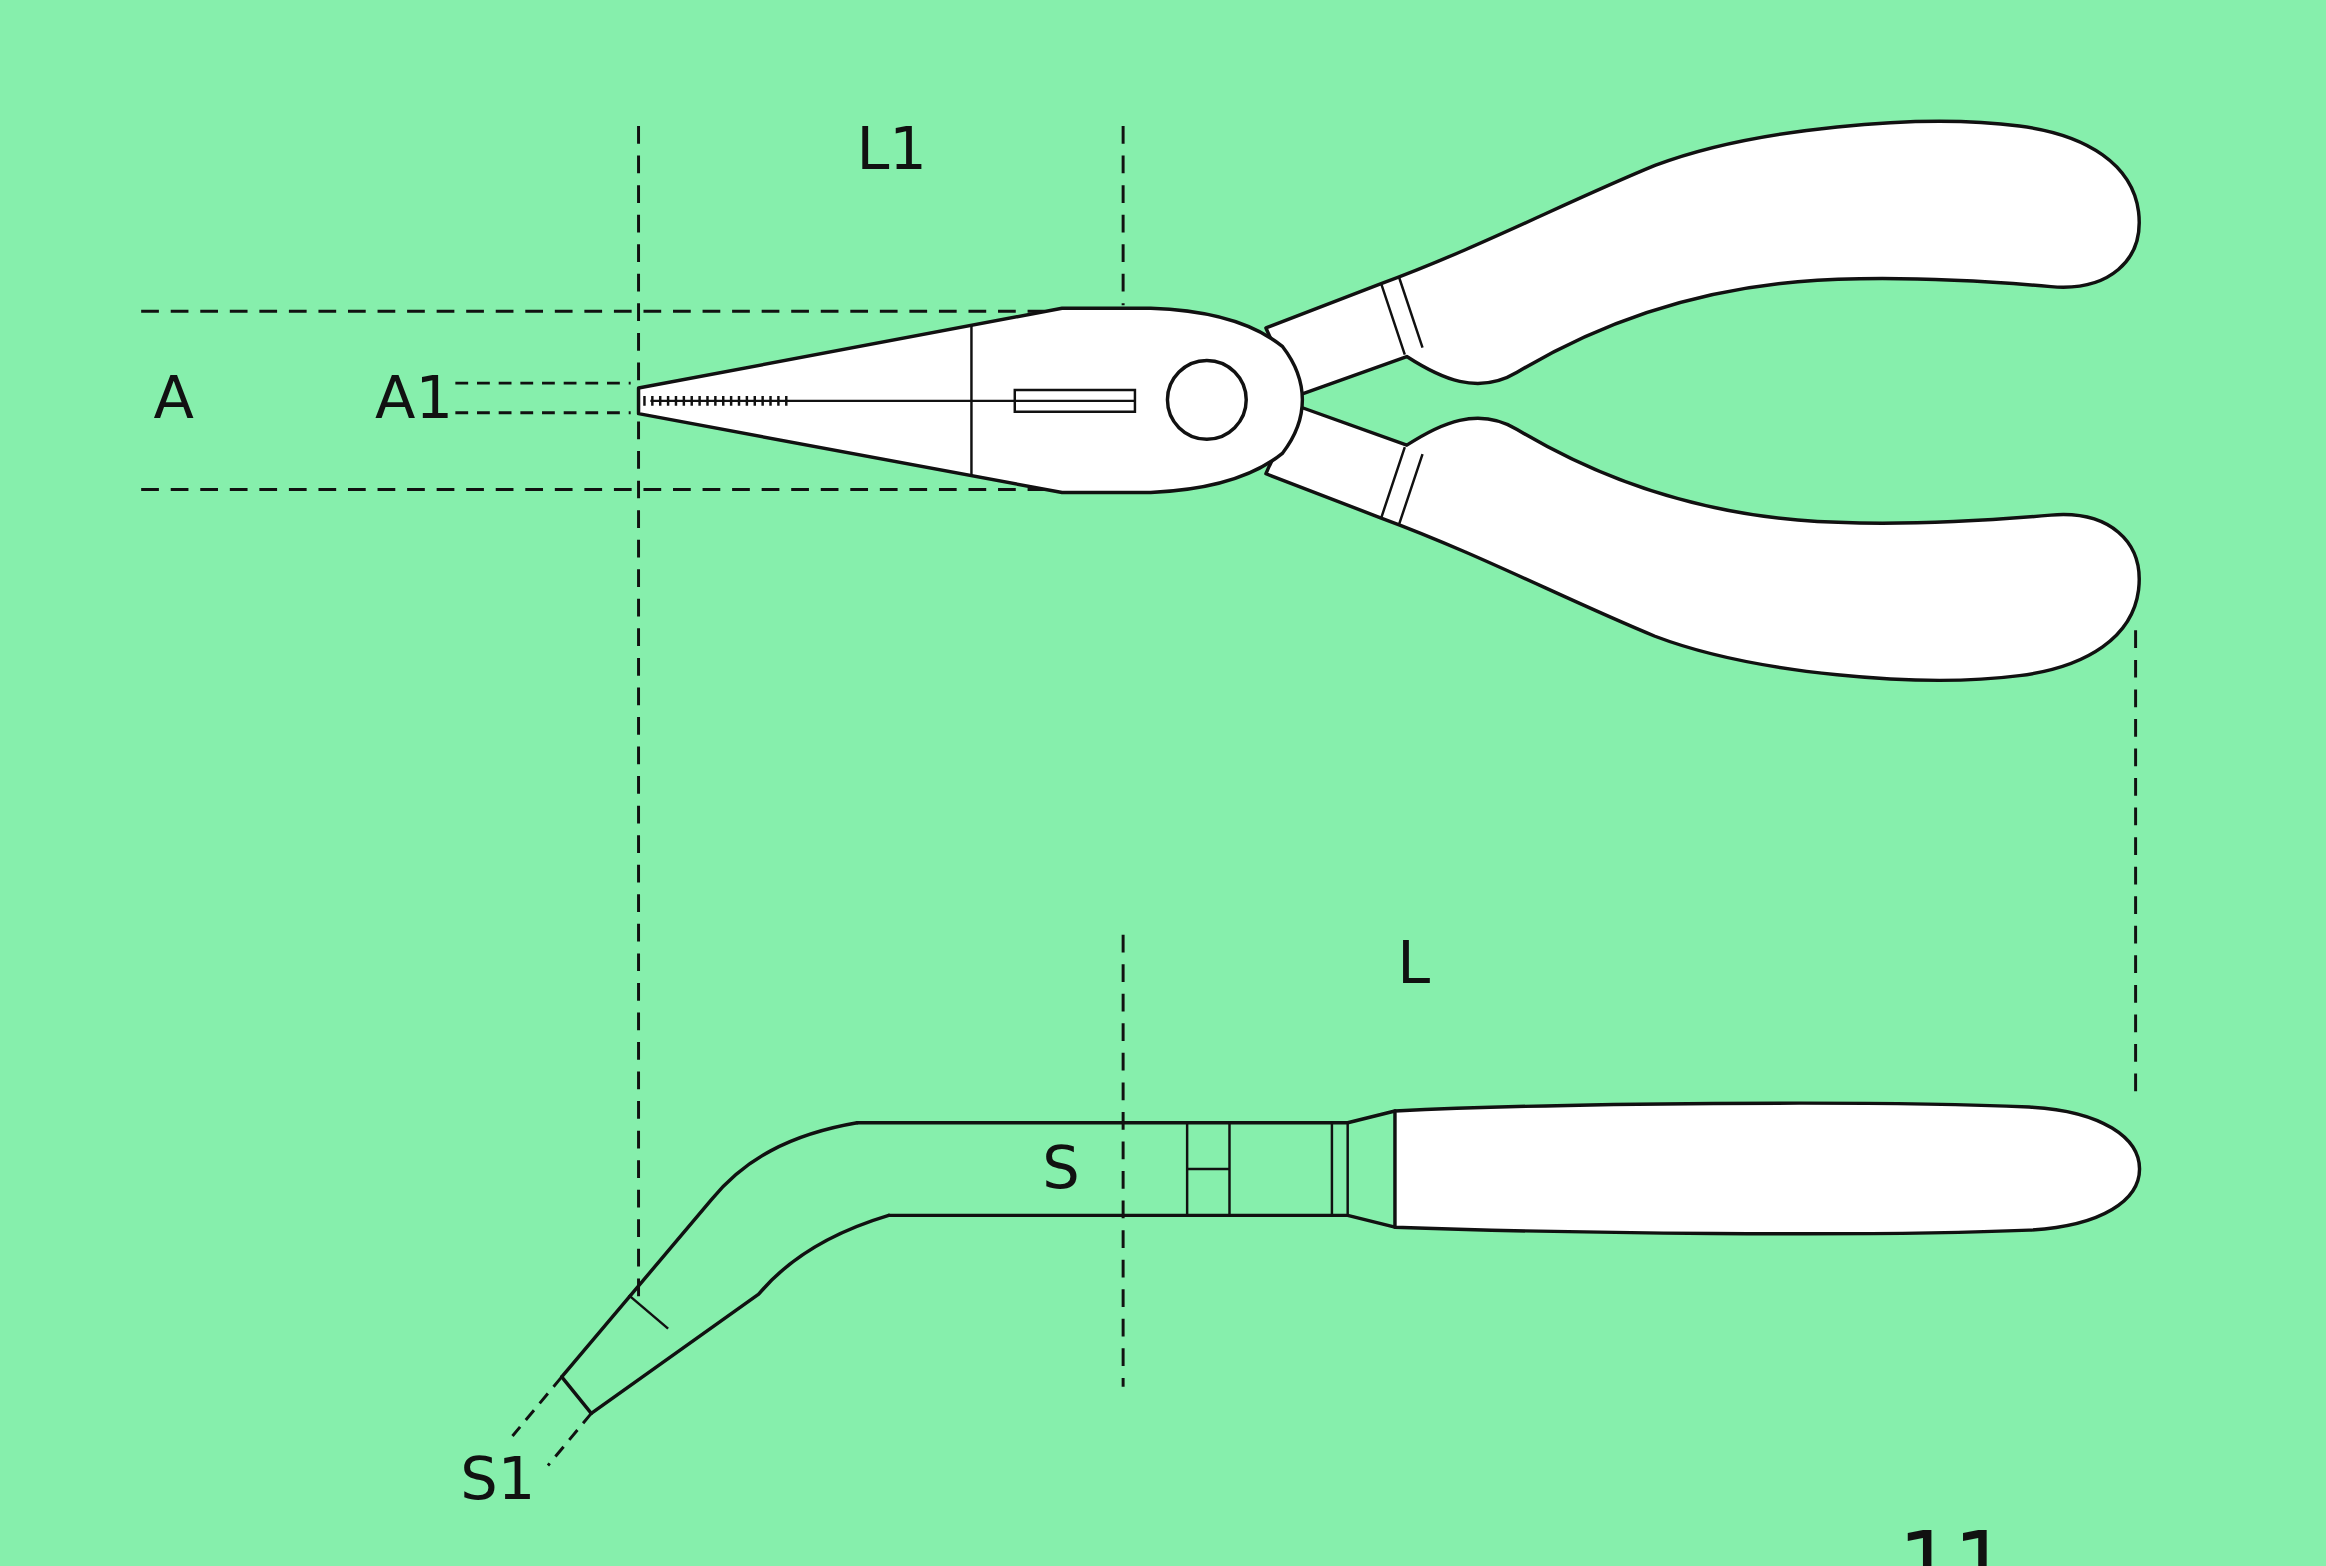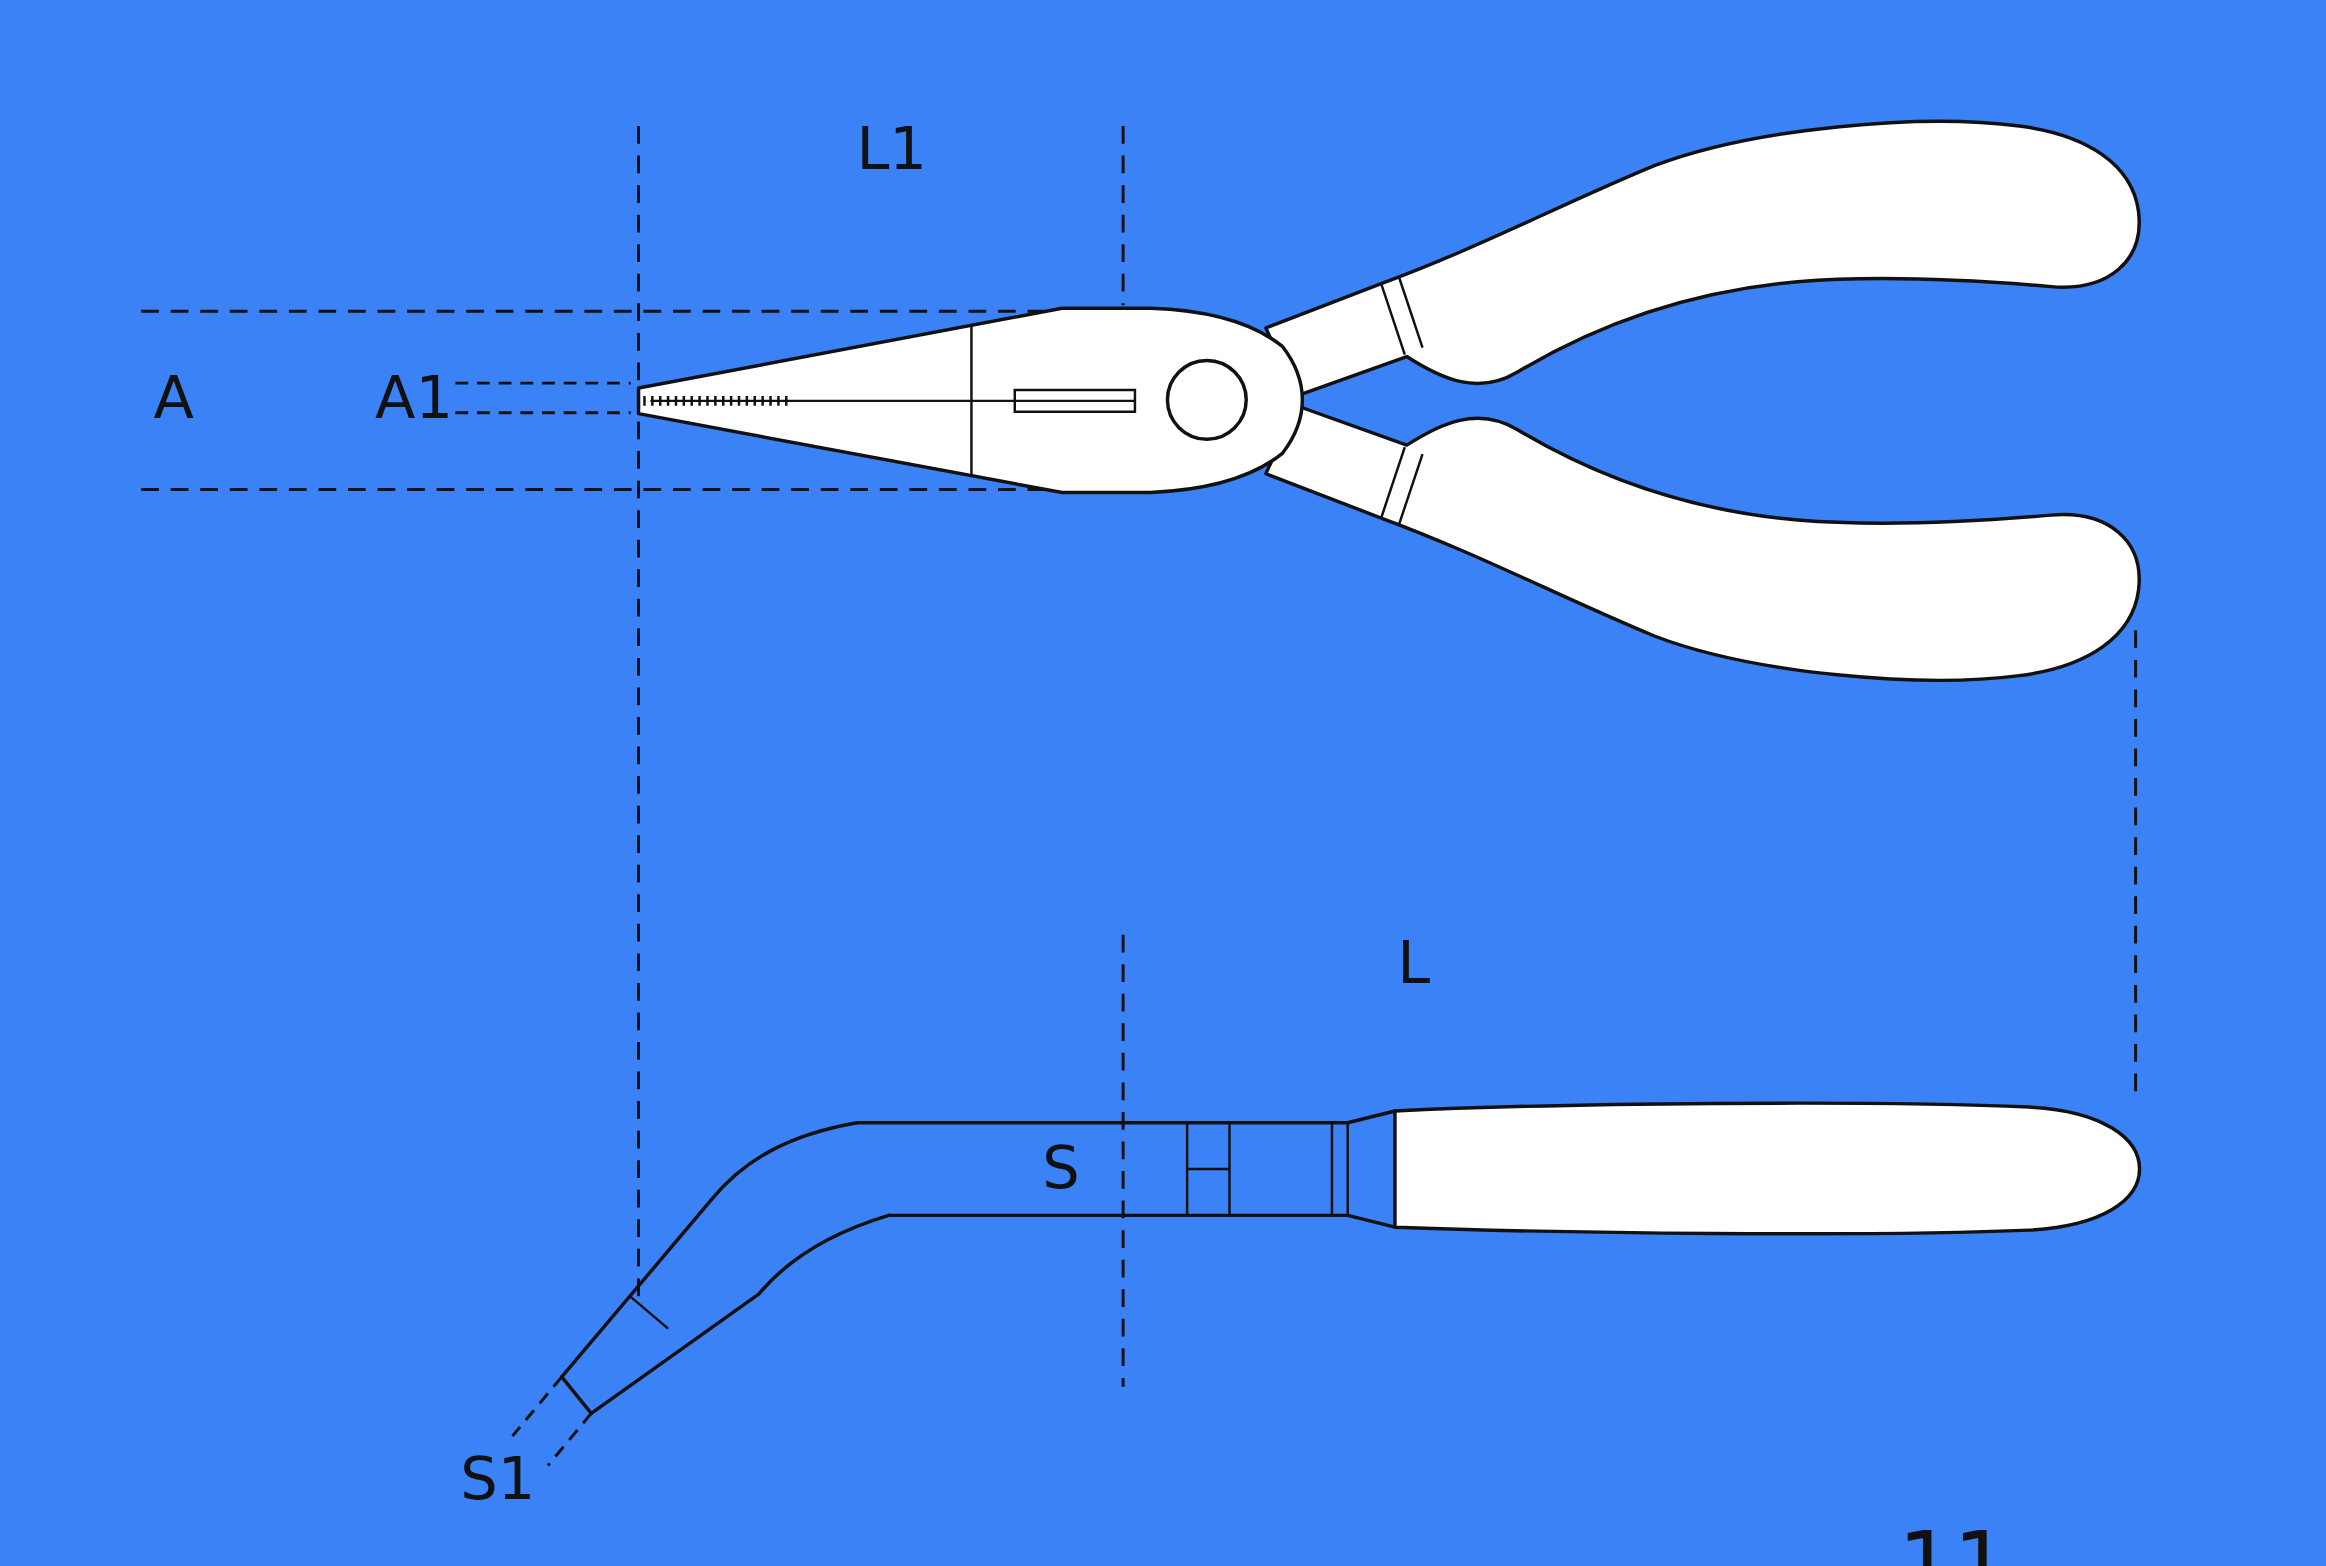--- a/index.html
+++ b/index.html
@@ -8,21 +8,21 @@
     width: 2327px;
     height: 1566px;
     background: #ffffff;
     overflow: hidden;
     font-family: "DejaVu Sans", sans-serif;
   }
   .canvas {
     position: relative;
     width: 2327px;
     height: 1566px;
-    background: #3b82f6;
+    background: #86efac;
   }
   svg { display: block; }
   .outline {
     fill: #ffffff;
     stroke: #111111;
     stroke-width: 3.5;
     stroke-linejoin: round;
     stroke-linecap: round;
   }
   .line {

